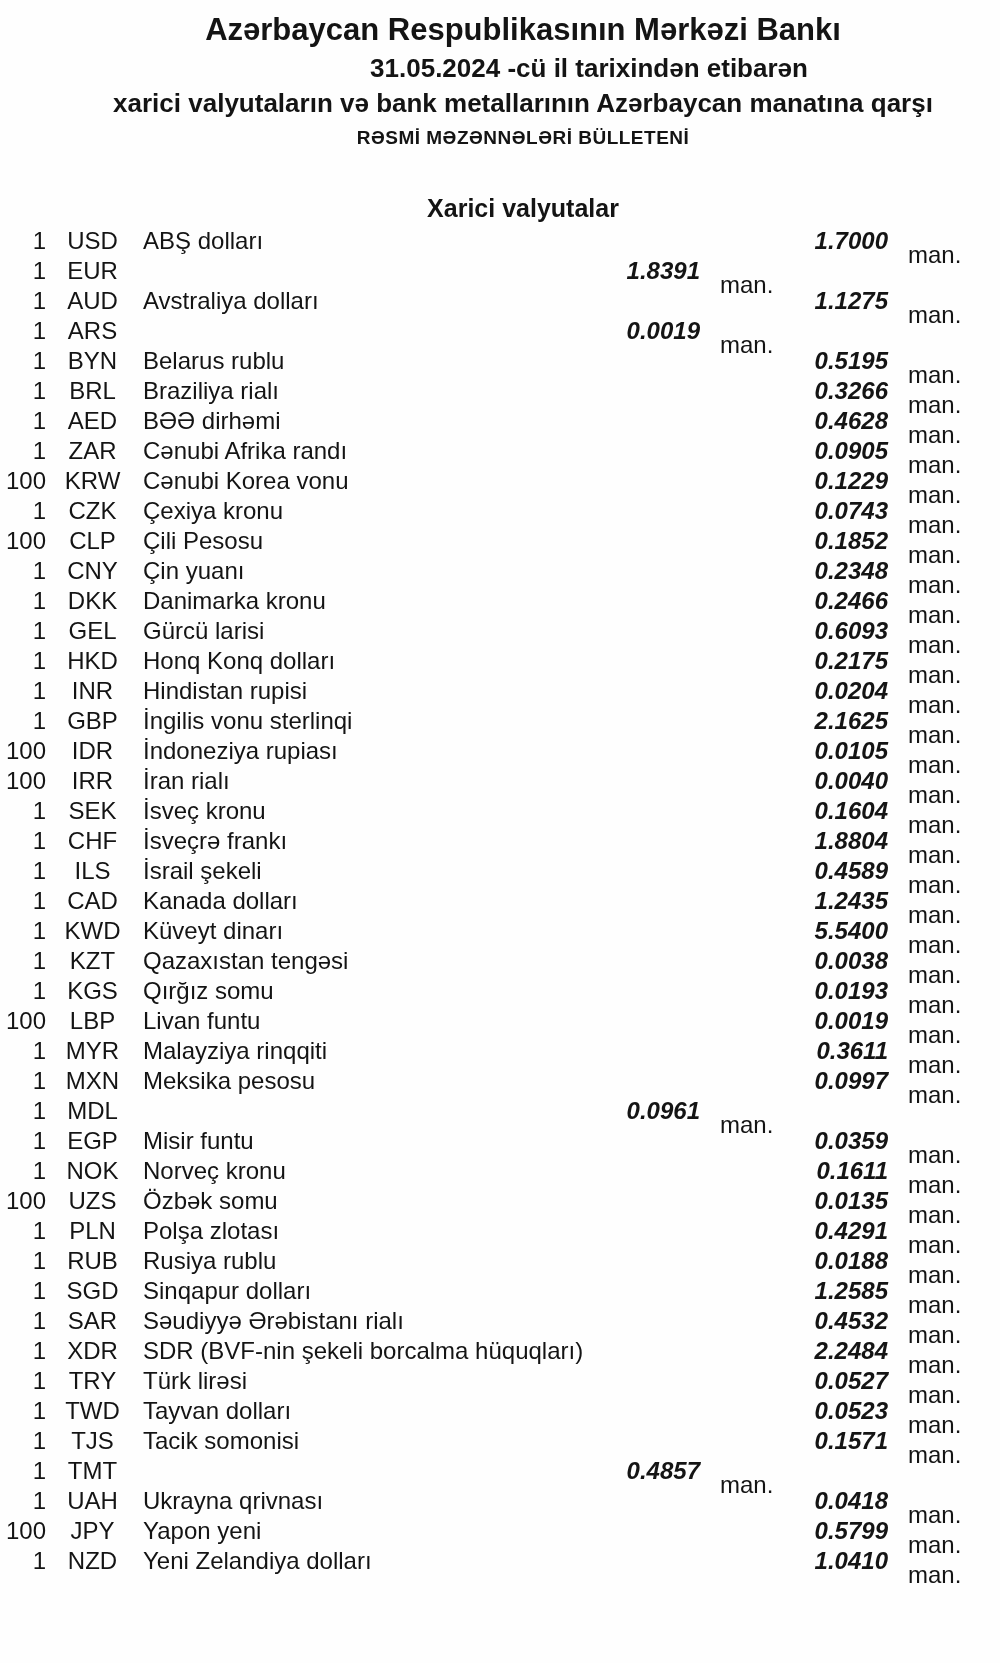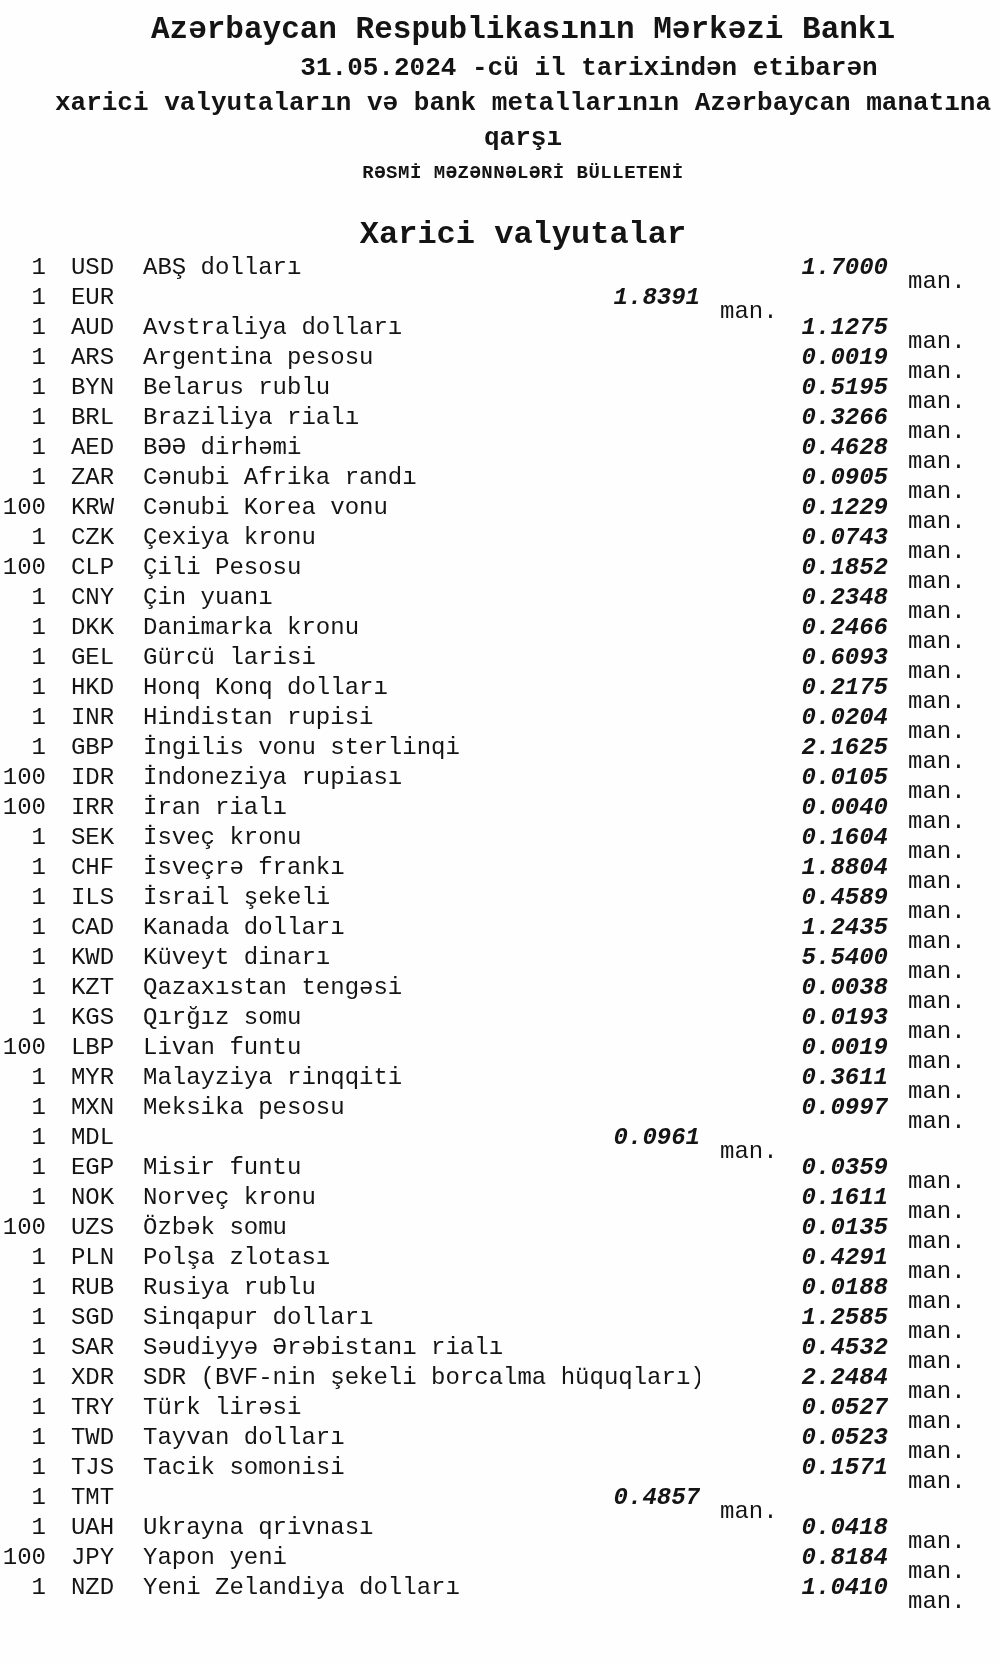--- a/index.html
+++ b/index.html
@@ -7,21 +7,21 @@
     padding: 0;
     background: #ffffff;
   }
   .page {
     position: relative;
     width: 1000px;
     height: 1663px;
     margin: 0 auto;
     background: #fefefe;
     color: #141414;
-    font-family: Liberation Mono, monospace;
+    font-family: Liberation Sans, sans-serif;
     overflow: hidden;
   }
   .header-block {
     margin-left: 46px;
     width: 954px;
     text-align: center;
   }
   .bank-name {
     margin-top: 10px;
     font-size: 31px;
@@ -40,22 +40,22 @@
     font-weight: bold;
     line-height: 35px;
   }
   .bulletin-title {
     font-size: 19px;
     font-weight: bold;
     line-height: 34px;
     letter-spacing: 0.5px;
   }
   .section-title {
-    margin-top: 27px;
-    font-size: 32px;
+    margin-top: 35px;
+    font-size: 25px;
     font-weight: bold;
     line-height: 36px;
   }
   .rates-table {
     margin-top: 0;
   }
   .row {
     display: grid;
     grid-template-columns: 46px 87px 567px 188px 112px;
     height: 30px;
@@ -120,21 +120,20 @@
       <div class="row">
         <div class="cell-qty">1</div>
         <div class="cell-code">AUD</div>
         <div class="cell-name">Avstraliya dolları</div>
         <div class="cell-rate">1.1275</div>
         <div class="cell-unit">man.</div>
       </div>
       <div class="row">
         <div class="cell-qty">1</div>
         <div class="cell-code">ARS</div>
-        <div class="cell-name">Argentina pesosu</div>
         <div class="cell-rate">0.0019</div>
         <div class="cell-unit">man.</div>
       </div>
       <div class="row">
         <div class="cell-qty">1</div>
         <div class="cell-code">BYN</div>
         <div class="cell-name">Belarus rublu</div>
         <div class="cell-rate">0.5195</div>
         <div class="cell-unit">man.</div>
       </div>
@@ -399,21 +398,21 @@
         <div class="cell-qty">1</div>
         <div class="cell-code">UAH</div>
         <div class="cell-name">Ukrayna qrivnası</div>
         <div class="cell-rate">0.0418</div>
         <div class="cell-unit">man.</div>
       </div>
       <div class="row">
         <div class="cell-qty">100</div>
         <div class="cell-code">JPY</div>
         <div class="cell-name">Yapon yeni</div>
-        <div class="cell-rate">0.8184</div>
+        <div class="cell-rate">0.5799</div>
         <div class="cell-unit">man.</div>
       </div>
       <div class="row">
         <div class="cell-qty">1</div>
         <div class="cell-code">NZD</div>
         <div class="cell-name">Yeni Zelandiya dolları</div>
         <div class="cell-rate">1.0410</div>
         <div class="cell-unit">man.</div>
       </div>
     </div>

